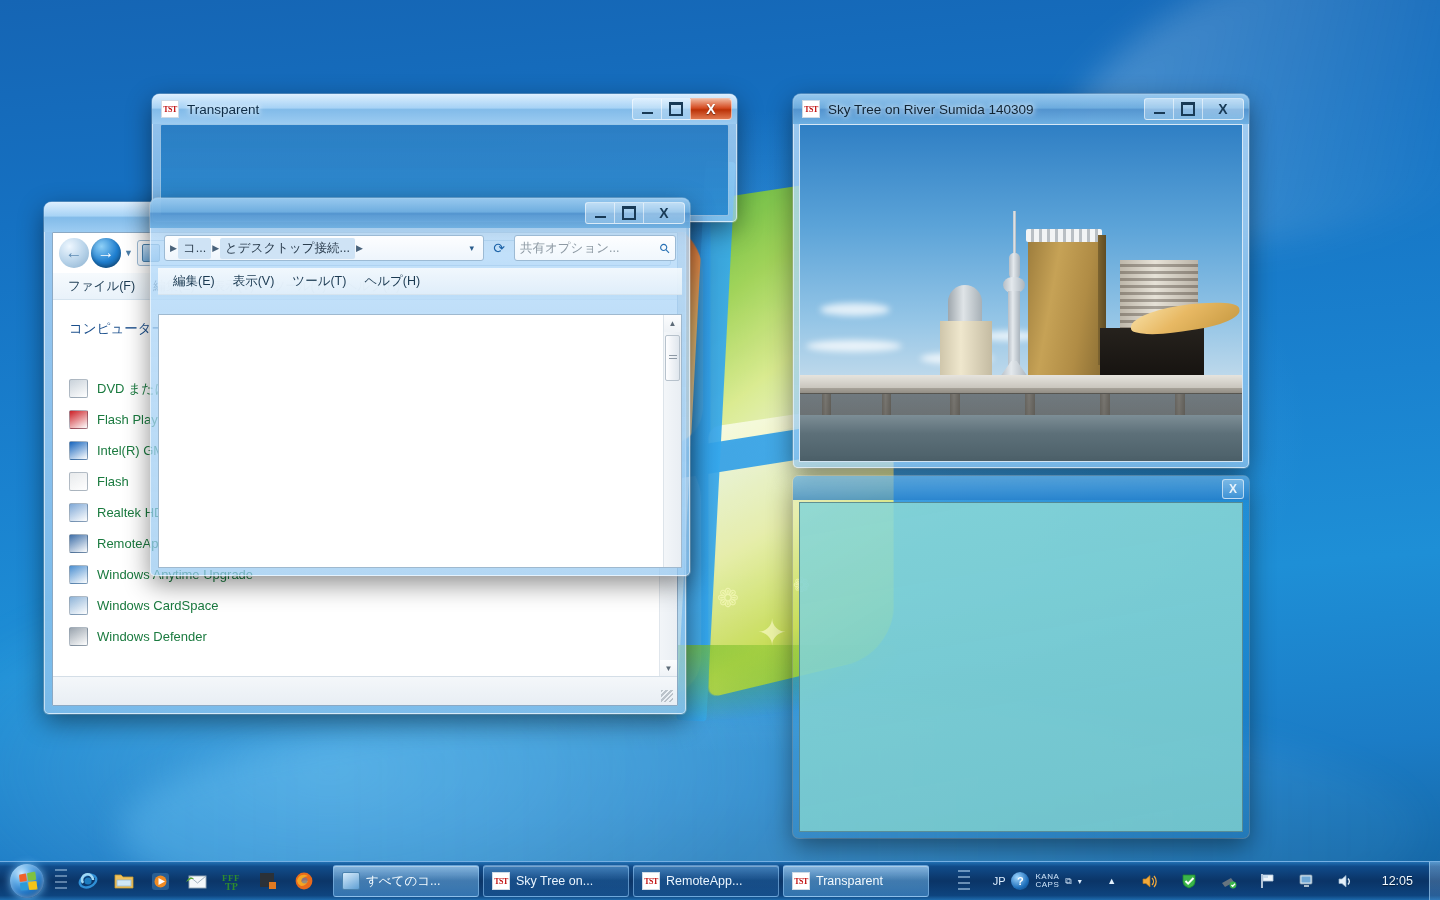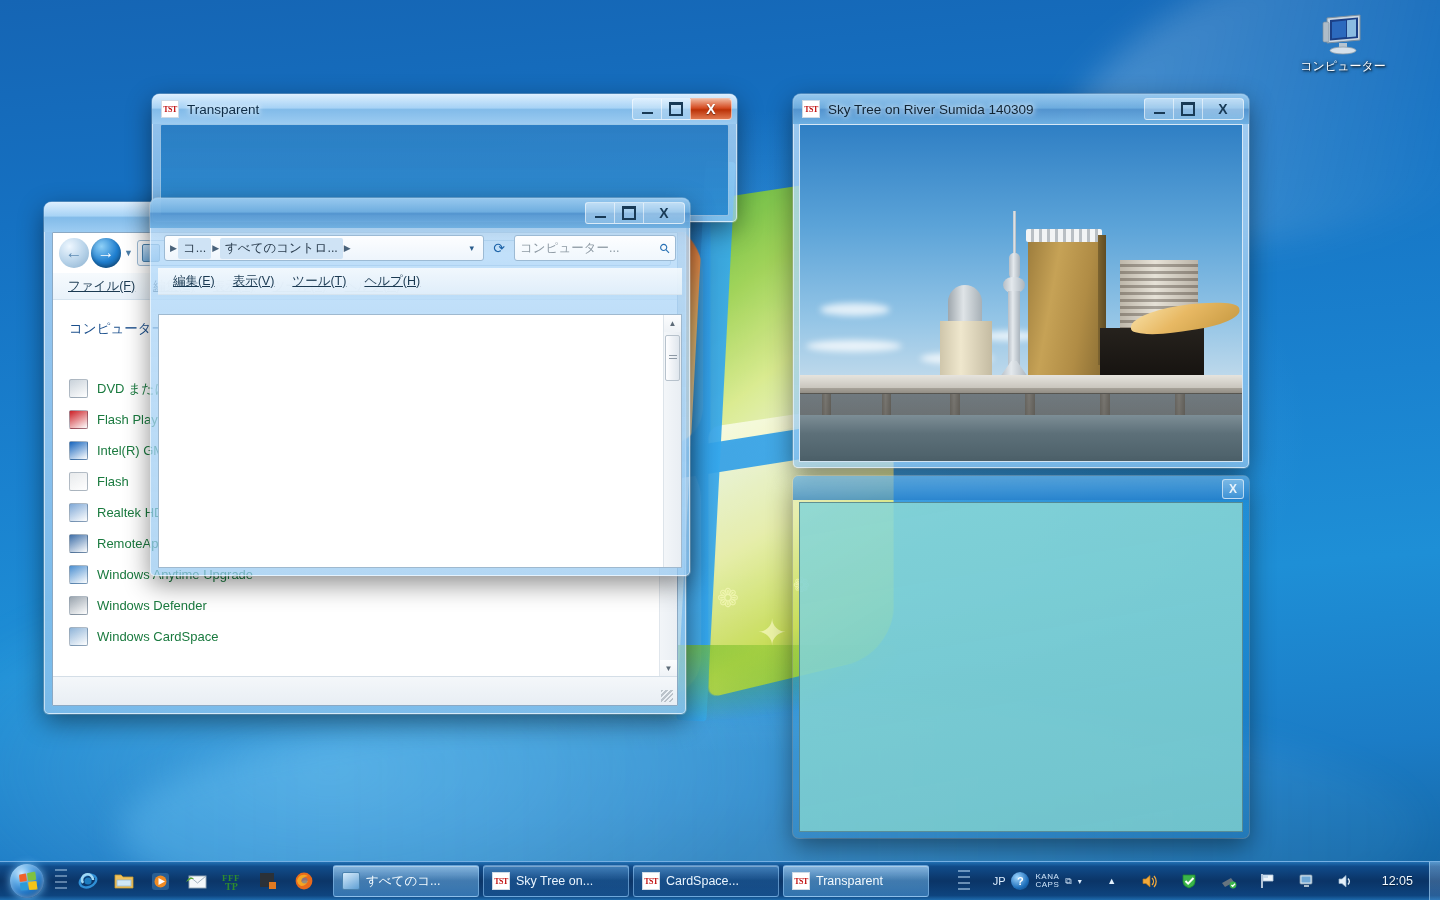--- a/index.html
+++ b/index.html
@@ -122,21 +122,21 @@
   .crumb-sep{color:#49627a;font-size:9px;padding:0 1px;}
   .addr-drop{margin-left:auto;color:#2a5d8c;font-size:9px;padding:0 5px;}
   .refresh{width:24px;height:24px;display:flex;align-items:center;justify-content:center;
     color:#1d63a8;font-size:14px;margin:0 3px;}
   .search-box{width:150px;height:24px;border:1px solid #9cbad4;border-radius:3px;
     background:linear-gradient(180deg,#fdfeff,#f0f7fd);display:flex;align-items:center;padding:0 5px;
     font-size:12.5px;color:#8e9aa4;}
   .search-box .mag{margin-left:auto;color:#2a72b5;font-size:13px;transform:rotate(-45deg);}
   .menubar{height:26px;display:flex;align-items:center;gap:0;padding-left:6px;
     background:linear-gradient(180deg,#f6fafd,#e9f2fa);border-bottom:1px solid #d6e4ef;font-size:12.5px;color:#1b3a52;}
-  .menubar span{padding:3px 9px;text-decoration:underline;}
+  .menubar span{padding:3px 9px;}
   .exp-head{height:58px;display:flex;align-items:center;padding:0 16px;background:#fff;
     border-bottom:1px solid #dfe7ee;}
   .exp-head .h1{font-size:13.5px;color:#1b4f8c;}
   .viewby{margin-left:52px;font-size:12.5px;color:#4a5a68;}
   .viewby b{color:#1a6bb5;font-weight:normal;margin-left:6px;}
   .viewby .car{color:#1a6bb5;font-size:9px;margin-left:3px;}
   .exp-list{position:absolute;left:0;right:0;top:124px;bottom:28px;background:#fff;
     padding:16px 0 0 16px;overflow:hidden;}
   .cp-item{display:flex;align-items:center;height:31px;font-size:13px;color:#1a7a3f;}
   .cp-item .ic{width:17px;height:17px;margin-right:9px;flex:none;border-radius:2px;}
@@ -249,34 +249,20 @@
     <div class="pane p3"></div>
     <div class="pane p4"></div>
     <div class="logo-band band-h"></div>
     <div class="logo-band band-v"></div>
     <div class="grass"></div>
     <div class="sparkle sp1">❁</div>
     <div class="sparkle sp2">✦</div>
     <div class="sparkle sp3">❁</div>
   </div>
 
-  <div class="desk-icon" id="icon-computer">
-    <div class="glyph">
-      <svg width="46" height="42" viewBox="0 0 46 42">
-        <polygon points="7,4 40,1 40,26 7,29" fill="#c9d6e2" stroke="#7d8f9f" stroke-width="1"></polygon>
-        <polygon points="10,6 38,3.5 38,24 10,26.5" fill="#1b3f86"></polygon>
-        <polygon points="12,8 26,6.5 26,23 12,24.5" fill="#2f6fc4" opacity="0.9"></polygon>
-        <polygon points="27,6.2 36,5.2 36,22.5 27,23.2" fill="#9fd2f2" opacity="0.85"></polygon>
-        <rect x="19" y="29" width="8" height="6" fill="#b6c4d0"></rect>
-        <ellipse cx="23" cy="36.5" rx="13" ry="3.5" fill="#d5e0ea" stroke="#8d9daa" stroke-width="0.8"></ellipse>
-        <rect x="3" y="8" width="6" height="20" rx="1.5" fill="#aebcc8" stroke="#7d8f9f" stroke-width="0.7"></rect>
-      </svg>
-    </div>
-    <div class="cap">コンピューター</div>
-  </div>
 
 </div>
 
 <div class="win" id="win-explorer">
   <div class="win-frame"></div>
   <div class="titlebar"></div>
 
   <div class="exp-inner">
     <div class="exp-navrow">
       <div class="navbtn back">←</div>
@@ -327,26 +313,26 @@
         </div>
         <div class="cp-item">
           <span class="ic" style="background: linear-gradient(150deg, rgb(63, 111, 168), rgba(255, 255, 255, 0.55)); border: 1px solid rgba(90, 110, 130, 0.45);"></span>
           <span>RemoteApp とデスクトップ接続</span>
         </div>
         <div class="cp-item">
           <span class="ic" style="background: linear-gradient(150deg, rgb(76, 143, 208), rgba(255, 255, 255, 0.55)); border: 1px solid rgba(90, 110, 130, 0.45);"></span>
           <span>Windows Anytime Upgrade</span>
         </div>
         <div class="cp-item">
+          <span class="ic" style="background: linear-gradient(150deg, rgb(143, 180, 216), rgba(255, 255, 255, 0.55)); border: 1px solid rgba(90, 110, 130, 0.45);"></span>
+          <span>Windows CardSpace</span>
+        </div>
+        <div class="cp-item">
           <span class="ic" style="background: linear-gradient(150deg, rgb(154, 164, 174), rgba(255, 255, 255, 0.55)); border: 1px solid rgba(90, 110, 130, 0.45);"></span>
           <span>Windows Defender</span>
-        </div>
-        <div class="cp-item">
-          <span class="ic" style="background: linear-gradient(150deg, rgb(143, 180, 216), rgba(255, 255, 255, 0.55)); border: 1px solid rgba(90, 110, 130, 0.45);"></span>
-          <span>Windows CardSpace</span>
         </div>
       </div>
 
     <div class="vscroll">
       <div class="vs-arrow">▲</div>
       <div class="vs-thumb">
           <i></i>
         </div>
       <div class="vs-arrow" style="position:absolute;left:0;right:0;bottom:0;">▼</div>
     </div>
@@ -389,27 +375,27 @@
       <div class="cbtn close plain">X</div>
     </div>
   </div>
 
   <div class="cp-inner">
     <div class="cp-navrow">
       <div class="addr-bar">
         <span class="crumb-sep">▶</span>
         <span class="crumb sel">コ...</span>
         <span class="crumb-sep">▶</span>
-        <span class="crumb sel">すべてのコントロ...</span>
+        <span class="crumb sel">とデスクトップ接続...</span>
         <span class="crumb-sep">▶</span>
         <span class="addr-drop">▾</span>
       </div>
       <div class="refresh">⟳</div>
       <div class="search-box">
-        <span>コンピューター...</span>
+        <span>共有オプション...</span>
         <span class="mag">⚲</span>
       </div>
     </div>
 
     <div class="menubar">
       <span>編集(E)</span>
       <span>表示(V)</span>
       <span>ツール(T)</span>
       <span>ヘルプ(H)</span>
     </div>
@@ -559,21 +545,21 @@
       <div class="taskbtn active">
         <span style="width: 16px; height: 16px; flex: 0 0 auto; border-radius: 2px; border: 1px solid rgb(74, 130, 174); background: linear-gradient(150deg, rgb(216, 236, 251), rgb(94, 159, 212));"></span>
         <span>すべてのコ...</span>
       </div>
       <div class="taskbtn">
         <span class="tst-ico" style="margin: 0px;">TST</span>
         <span>Sky Tree on...</span>
       </div>
       <div class="taskbtn">
         <span class="tst-ico" style="margin: 0px;">TST</span>
-        <span>CardSpace...</span>
+        <span>RemoteApp...</span>
       </div>
       <div class="taskbtn active">
         <span class="tst-ico" style="margin: 0px;">TST</span>
         <span>Transparent</span>
       </div>
     </div>
 
   <div class="tray">
     <div class="tray-grip"></div>
     <div class="ime">

